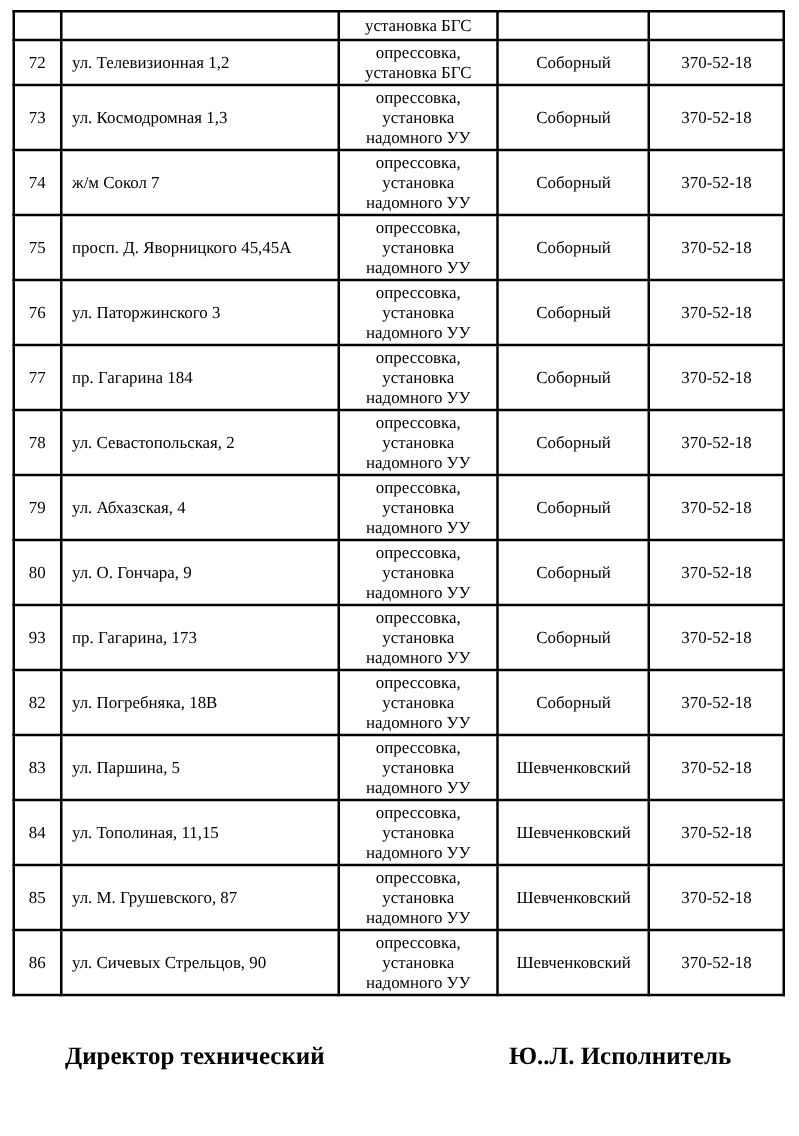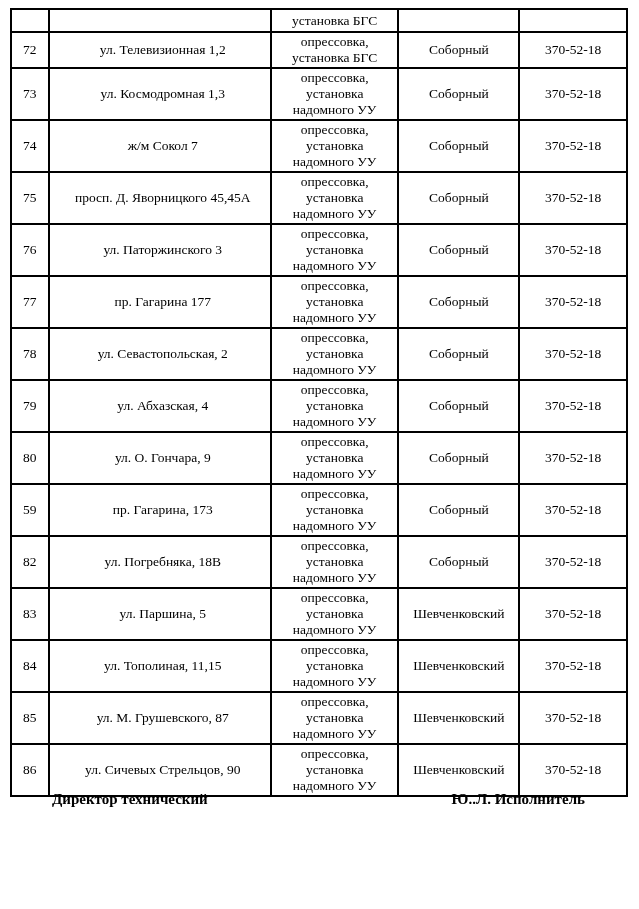--- a/index.html
+++ b/index.html
@@ -22,33 +22,33 @@
   }
   td {
     border: 2px solid #000000;
     font-size: 13.5px;
     line-height: 16px;
     padding: 1px 2px;
     vertical-align: middle;
     overflow: hidden;
   }
   td.c0 { width: 36px;  text-align: center; }
-  td.c1 { width: 213px; text-align: center; padding-left: 8px; }
+  td.c1 { width: 213px; text-align: left; padding-left: 8px; }
   td.c2 { width: 122px; text-align: center; white-space: pre-line; }
   td.c3 { width: 116px; text-align: center; }
   td.c4 { width: 103px;  text-align: center; }
   tr.partial td { height: 21px; line-height: 19px; vertical-align: bottom; }
 
   .director-row {
     position: absolute;
-    top: 790px; left: 52px; right: 54px;
+    top: 836px; left: 52px; right: 54px;
     display: flex;
     justify-content: space-between;
     font-weight: bold;
-    font-size: 15px;
+    font-size: 20px;
     line-height: 18px;
   }
   .executor {
     position: absolute;
     top: 908px; left: 50px;
     font-size: 12px;
     line-height: 15px;
   }
   .executor .exec-label { padding-left: 20px; }
 </style>
@@ -105,21 +105,21 @@
           <td class="c0">76</td>
           <td class="c1">ул. Паторжинского 3</td>
           <td class="c2">опрессовка,
 установка
 надомного УУ</td>
           <td class="c3">Соборный</td>
           <td class="c4">370-52-18</td>
         </tr>
         <tr>
           <td class="c0">77</td>
-          <td class="c1">пр. Гагарина 177</td>
+          <td class="c1">пр. Гагарина 184</td>
           <td class="c2">опрессовка,
 установка
 надомного УУ</td>
           <td class="c3">Соборный</td>
           <td class="c4">370-52-18</td>
         </tr>
         <tr>
           <td class="c0">78</td>
           <td class="c1">ул. Севастопольская, 2</td>
           <td class="c2">опрессовка,
@@ -140,21 +140,21 @@
         <tr>
           <td class="c0">80</td>
           <td class="c1">ул. О. Гончара, 9</td>
           <td class="c2">опрессовка,
 установка
 надомного УУ</td>
           <td class="c3">Соборный</td>
           <td class="c4">370-52-18</td>
         </tr>
         <tr>
-          <td class="c0">59</td>
+          <td class="c0">93</td>
           <td class="c1">пр. Гагарина, 173</td>
           <td class="c2">опрессовка,
 установка
 надомного УУ</td>
           <td class="c3">Соборный</td>
           <td class="c4">370-52-18</td>
         </tr>
         <tr>
           <td class="c0">82</td>
           <td class="c1">ул. Погребняка, 18В</td>

